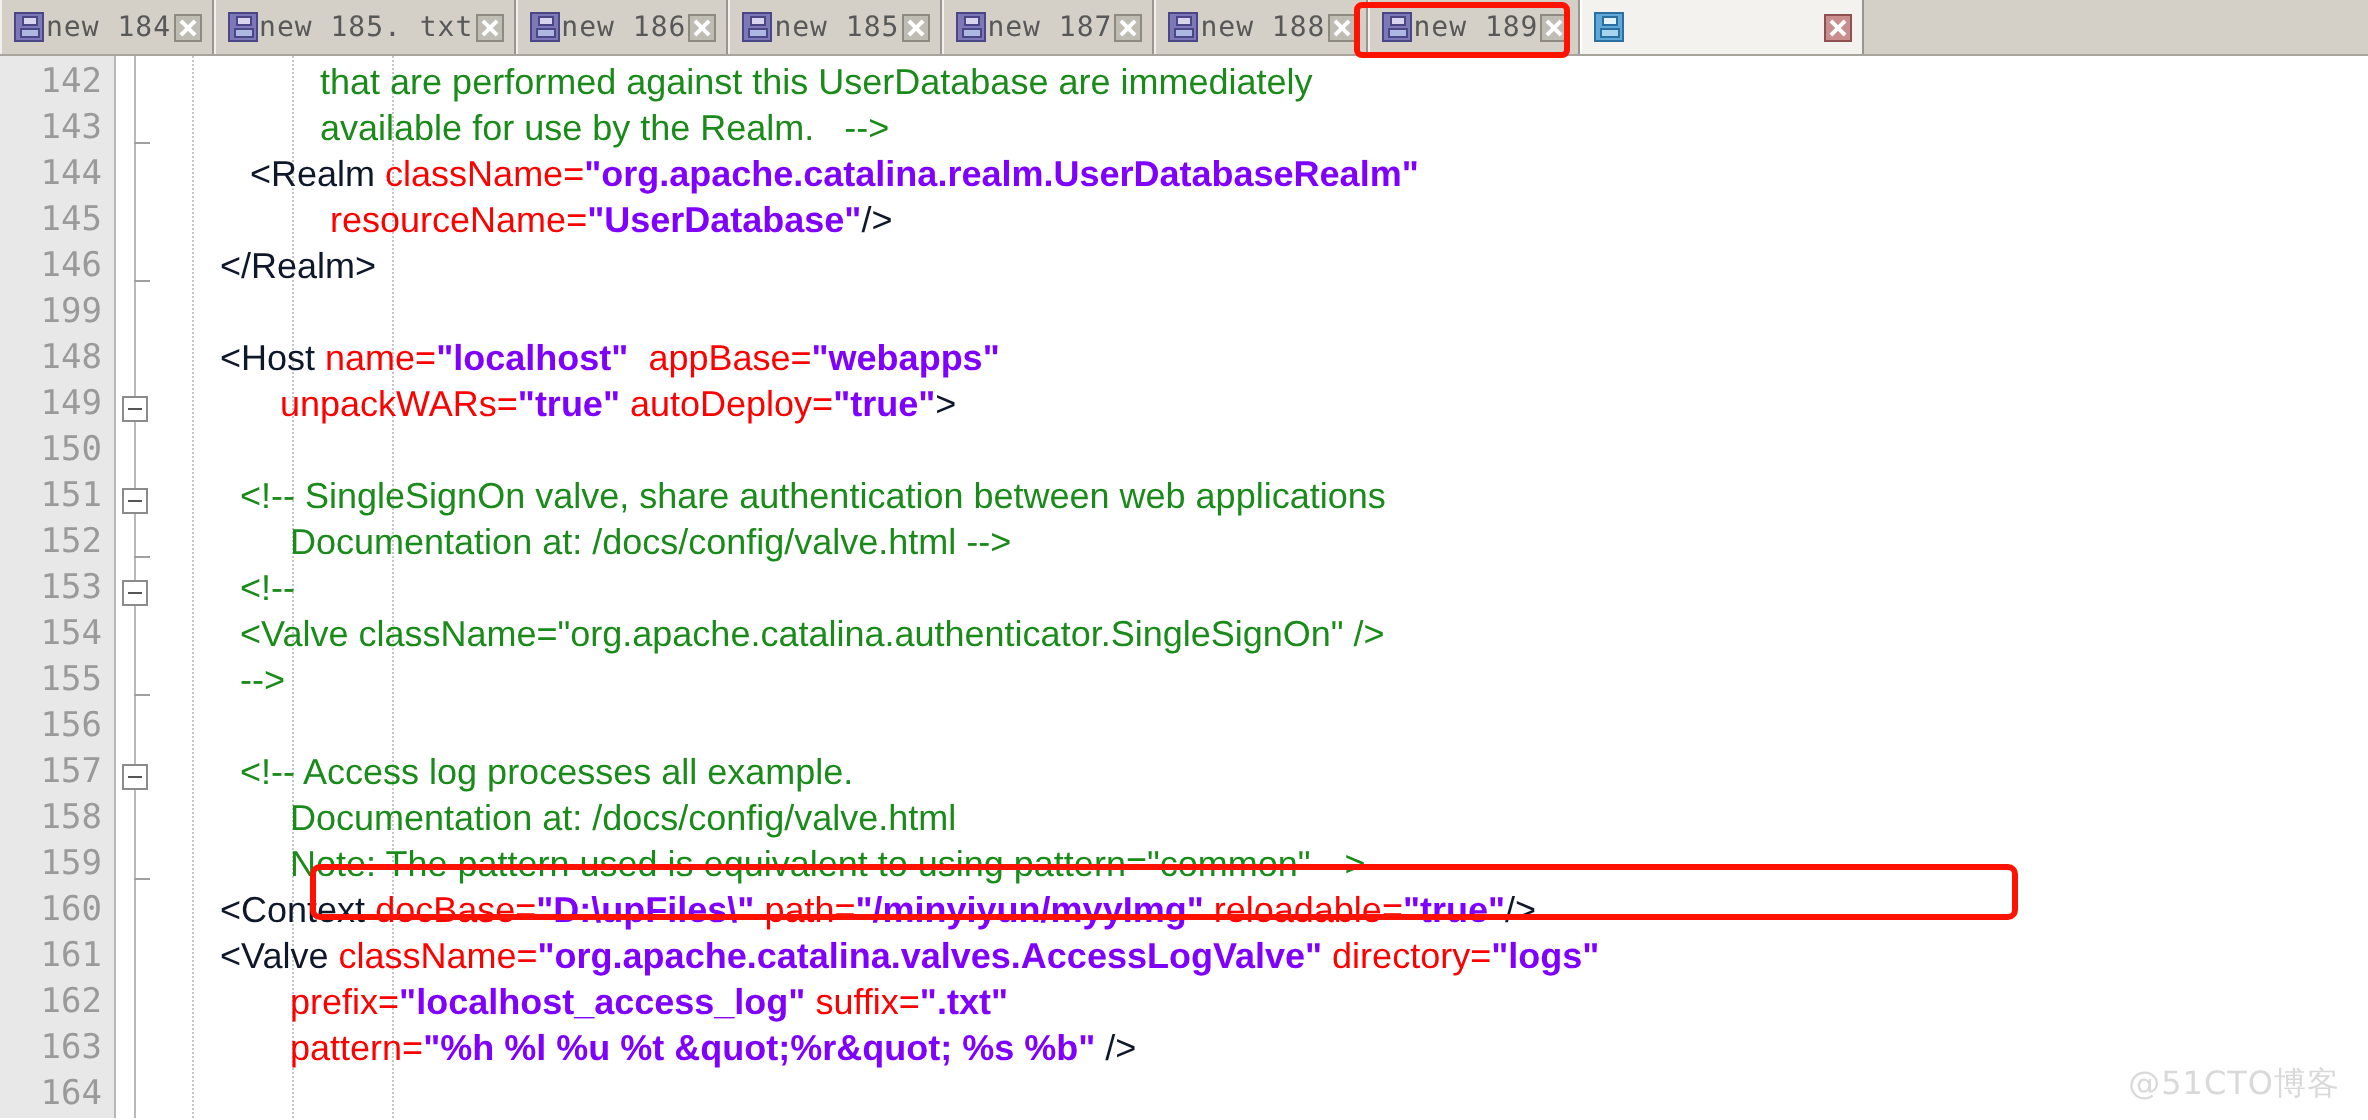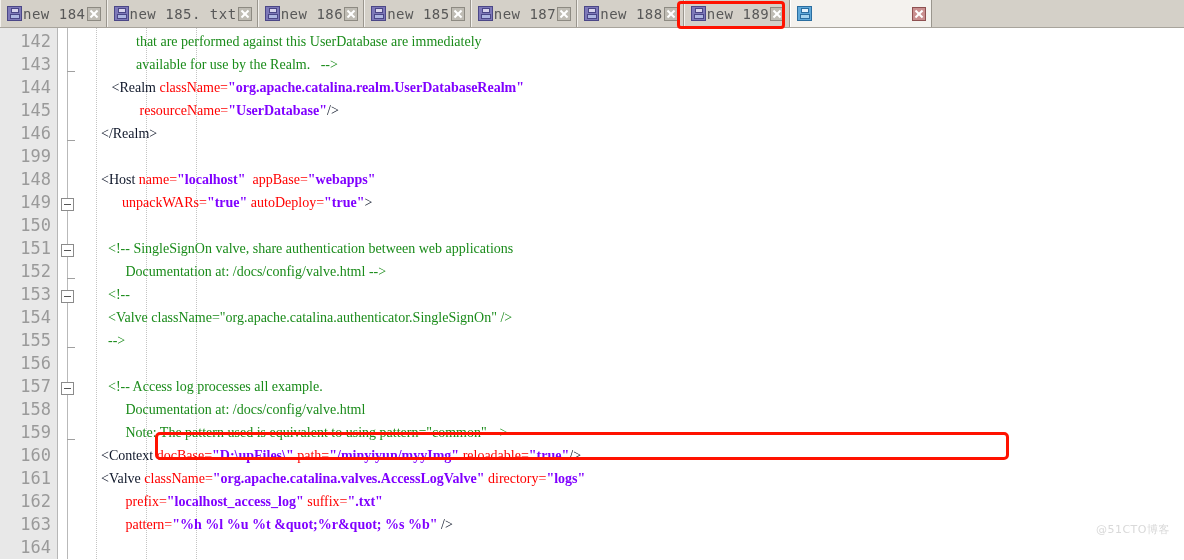--- a/index.html
+++ b/index.html
@@ -192,22 +192,22 @@
   #code {
     position: relative;
     flex: 1 1 auto;
     padding-top: 2px;
     overflow: hidden;
   }
   .cline {
     height: 23px;
     line-height: 23px;
     white-space: pre;
-    font-family: Liberation Serif, serif;
-    font-size: 14px;
+    font-family: Liberation Sans, sans-serif;
+    font-size: 18px;
     letter-spacing: 0px;
     position: relative;
   }
   
   .guide {
     position: absolute;
     top: 0; bottom: 0;
     width: 0;
     border-left: 1px dotted #c4c4c4;
     z-index: 0;
@@ -227,23 +227,23 @@
     width: 854px; height: 28px;
     border: 3px solid #ff1200;
     border-radius: 5px;
     box-sizing: border-box;
     pointer-events: none;
     z-index: 6;
   }
 
   #watermark {
     position: absolute;
-    right: 14px; bottom: 22px;
+    right: 14px; bottom: 6px;
     font-family: "DejaVu Sans", "Liberation Sans", sans-serif;
-    font-size: 11px;
+    font-size: 16px;
     color: #d9d9d9;
     letter-spacing: 0.5px;
     z-index: 7;
   }
 </style>
 </head>
 <body>
 
 <div id="tabbar">
 

